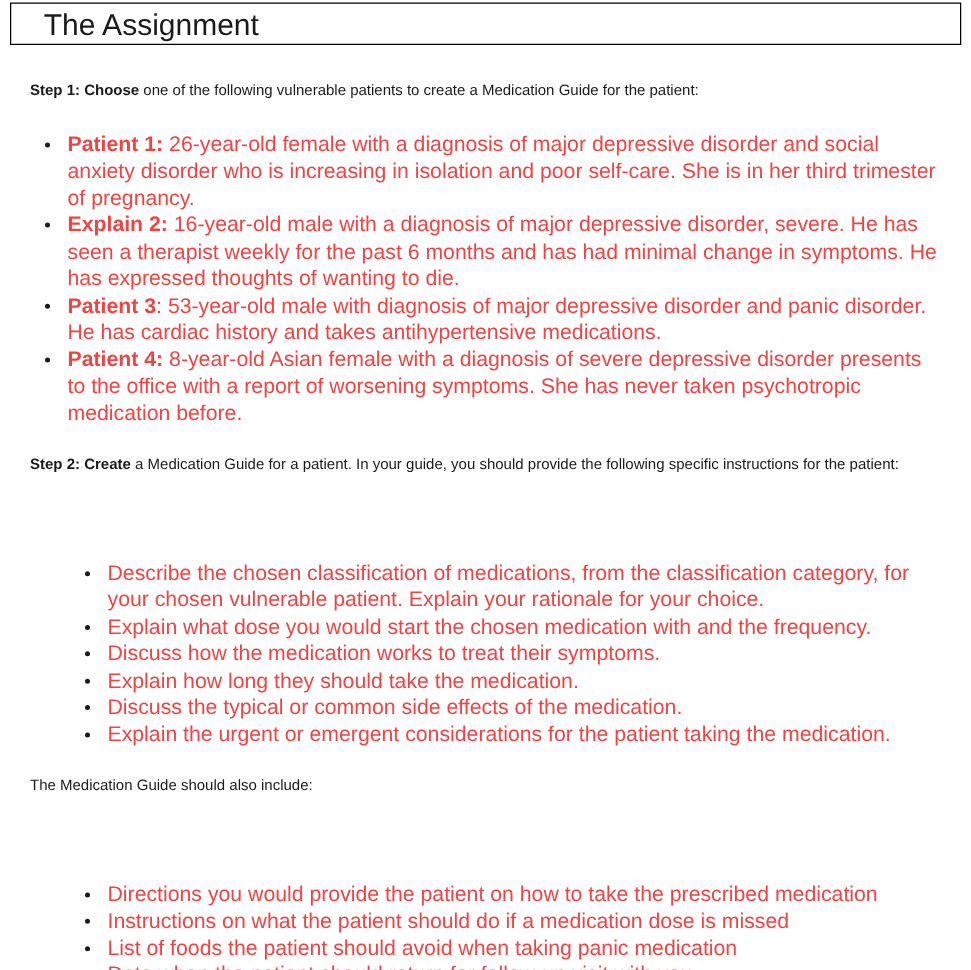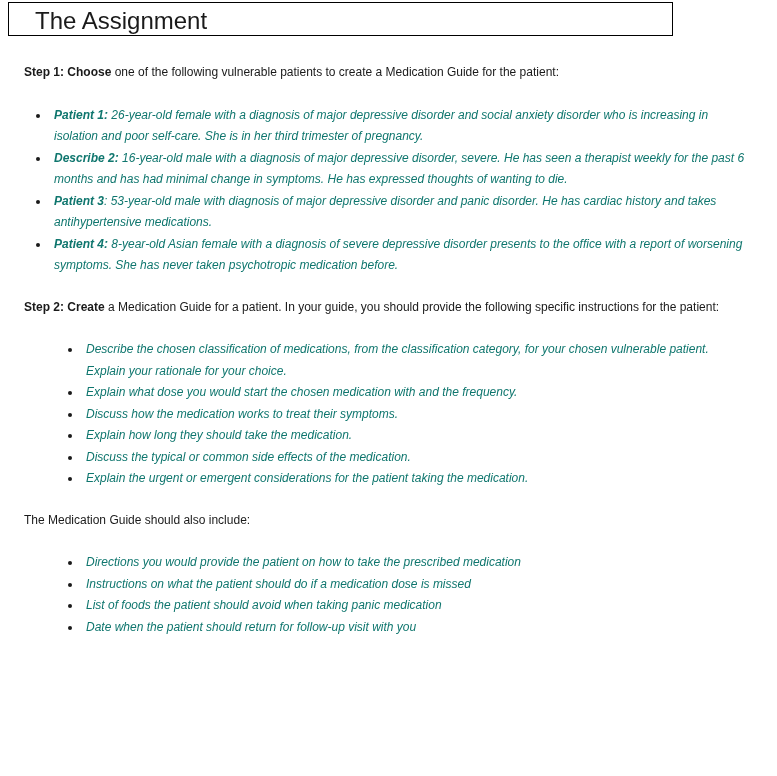--- a/index.html
+++ b/index.html
@@ -17,21 +17,21 @@
   .page {
     position: relative;
     width: 777px;
     height: 776px;
     box-sizing: border-box;
   }
   .title-box {
     position: absolute;
     left: 8px;
     top: 2px;
-    width: 665px;
+    width: 761px;
     height: 34px;
     border: 1px solid #000000;
     box-sizing: border-box;
     background: #ffffff;
   }
   .title-text {
     position: absolute;
     left: 26px;
     top: 4px;
     font-size: 24px;
@@ -55,39 +55,38 @@
   .spacer-lg { height: 21px; }
   .spacer-md { height: 20px; }
   b { font-weight: bold; }
   ul {
     margin: 0;
     padding: 0 0 0 0;
     list-style: none;
   }
   ul li {
     position: relative;
-    font-size: 12px;
+    font-size: 17px;
     line-height: 21.5px;
-    color: #0f766e;
+    color: #ef4444;
     padding-left: 30px;
     margin: 0;
-    font-style: italic;
   }
   ul li::before {
     content: "";
     position: absolute;
     left: 12px;
     top: 9px;
     width: 4px;
     height: 4px;
     background: #1a1a1a;
     border-radius: 50%;
   }
   ul.patients li { margin-bottom: 0px; }
-  .bullet-indent { padding-left: 32px; }
+  .bullet-indent { padding-left: 32px; margin-top: 44px; }
   .li-label { font-weight: bold; }
 </style>
 </head>
 <body>
 
 <div class="page">
 
   <div class="title-box">
     <div class="title-text">The Assignment</div>
   </div>
@@ -98,21 +97,21 @@
       <b>Step 1: Choose</b><span> one of the following vulnerable patients to create a Medication Guide for the patient:</span>
     </p>
 
     <div class="spacer-lg"></div>
 
     <ul class="patients">
       <li>
         <b class="li-label">Patient 1:</b><span> 26-year-old female with a diagnosis of major depressive disorder and social anxiety disorder who is increasing in isolation and poor self-care. She is in her third trimester of pregnancy.</span>
       </li>
       <li>
-        <b class="li-label">Describe 2:</b><span> 16-year-old male with a diagnosis of major depressive disorder, severe. He has seen a therapist weekly for the past 6 months and has had minimal change in symptoms. He has expressed thoughts of wanting to die.</span>
+        <b class="li-label">Explain 2:</b><span> 16-year-old male with a diagnosis of major depressive disorder, severe. He has seen a therapist weekly for the past 6 months and has had minimal change in symptoms. He has expressed thoughts of wanting to die.</span>
       </li>
       <li>
         <b class="li-label">Patient 3</b><span>: 53-year-old male with diagnosis of major depressive disorder and panic disorder. He has cardiac history and takes antihypertensive medications.</span>
       </li>
       <li>
         <b class="li-label">Patient 4:</b><span> 8-year-old Asian female with a diagnosis of severe depressive disorder presents to the office with a report of worsening symptoms. She has never taken psychotropic medication before.</span>
       </li>
     </ul>
 
     <div class="spacer-md"></div>

